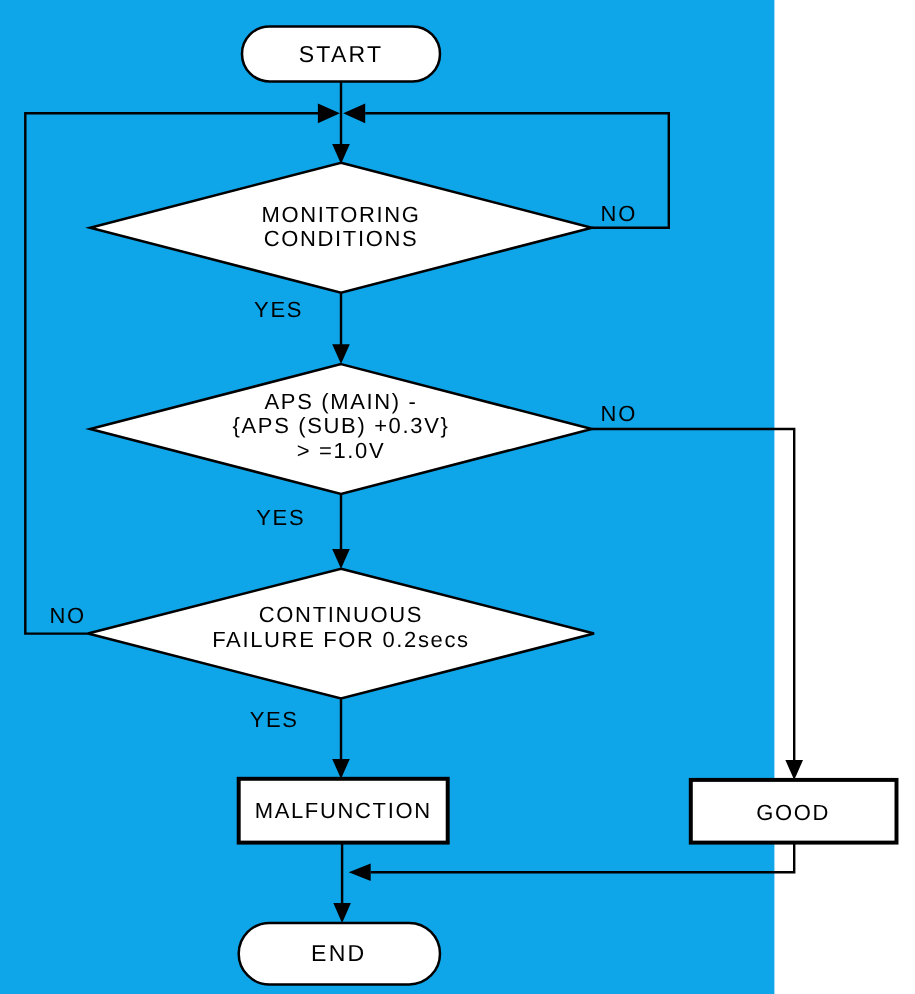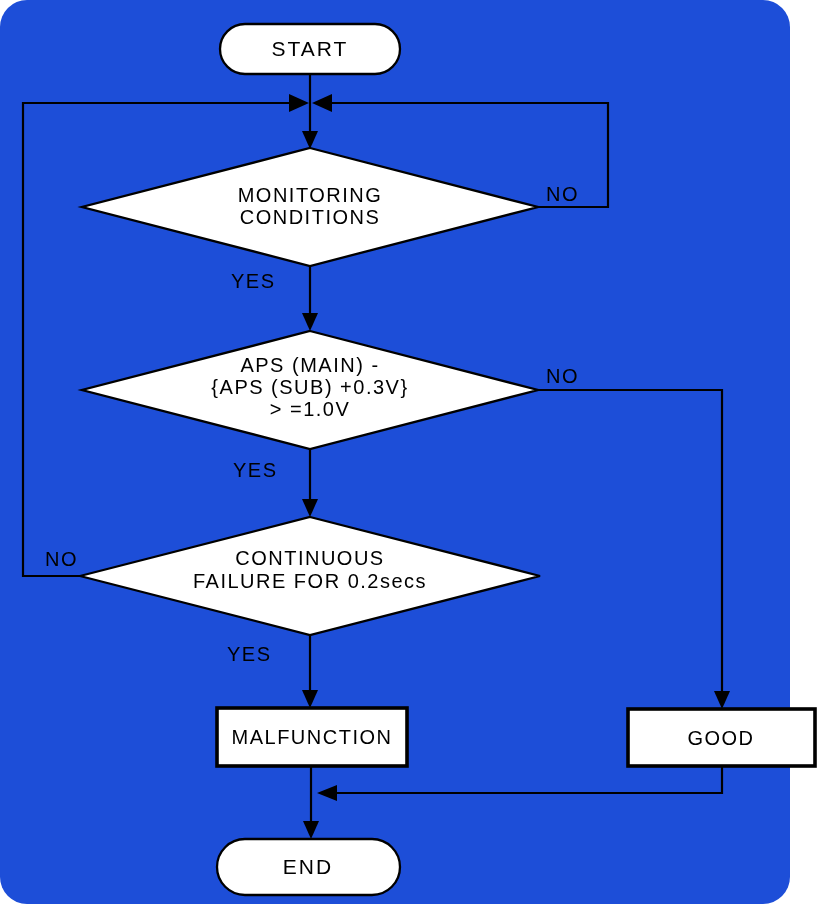--- a/index.html
+++ b/index.html
@@ -5,24 +5,23 @@
   html, body {
     margin: 0;
     padding: 0;
     background: #ffffff;
     width: 832px;
     height: 904px;
     overflow: hidden;
   }
   #canvas-wrap {
     position: relative;
-    width: 790px;
+    width: 704px;
     height: 904px;
-    background: #1d4ed8;
-    border-radius: 27px;
+    background: #0ea5e9;
   }
   svg text {
     font-family: "Liberation Sans", sans-serif;
     fill: #000000;
   }
   .shape {
     fill: #ffffff;
     stroke: #000000;
     stroke-width: 2.3;
   }

